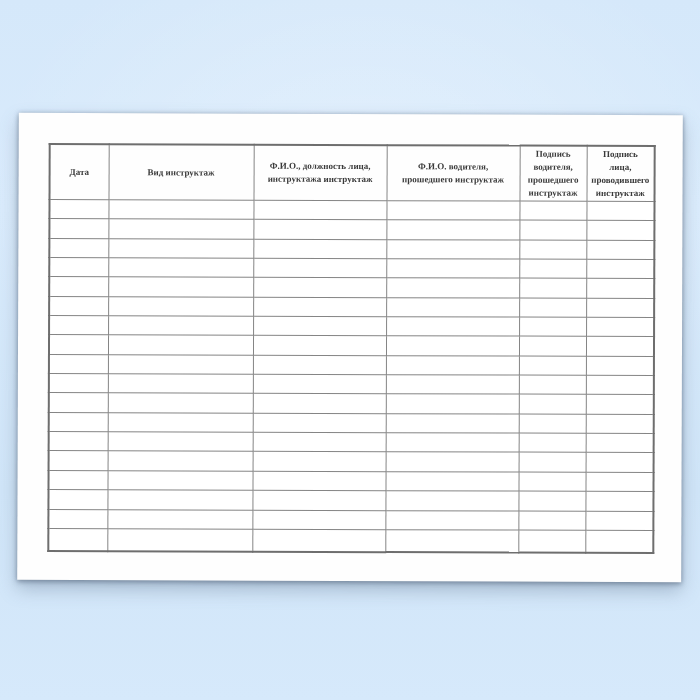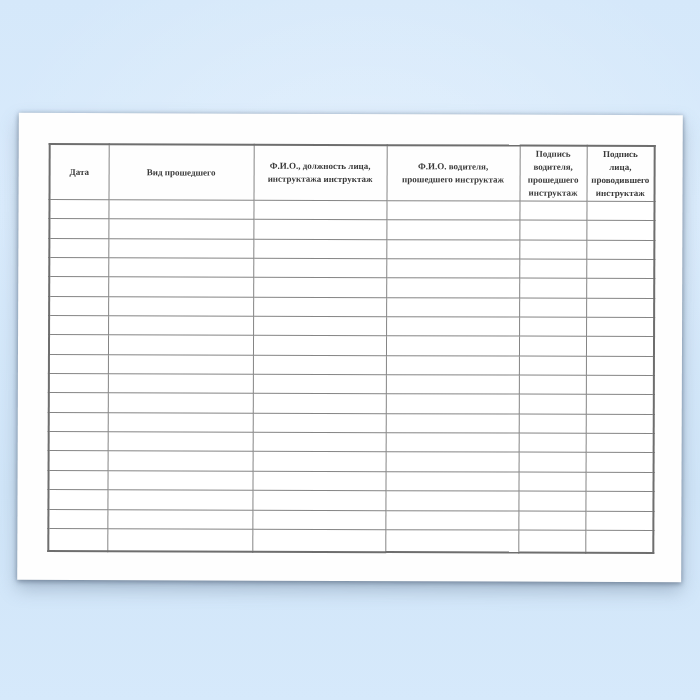--- a/index.html
+++ b/index.html
@@ -76,21 +76,21 @@
         <col class="c-date">
         <col class="c-type">
         <col class="c-instructor">
         <col class="c-driver">
         <col class="c-driver-sign">
         <col class="c-instructor-sign">
       </colgroup>
       <thead>
         <tr>
           <th>Дата</th>
-          <th>Вид прошедшего</th>
+          <th>Вид инструктаж</th>
           <th>Ф.И.О., должность лица,
 инструктажа инструктаж</th>
           <th>Ф.И.О. водителя,
 прошедшего инструктаж</th>
           <th>Подпись
 водителя,
 прошедшего
 инструктаж</th>
           <th>Подпись
 лица,

